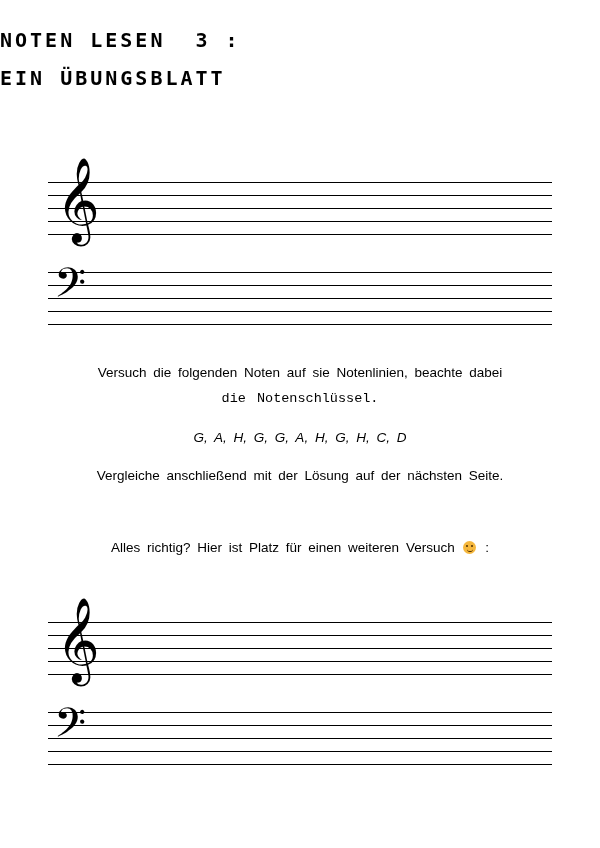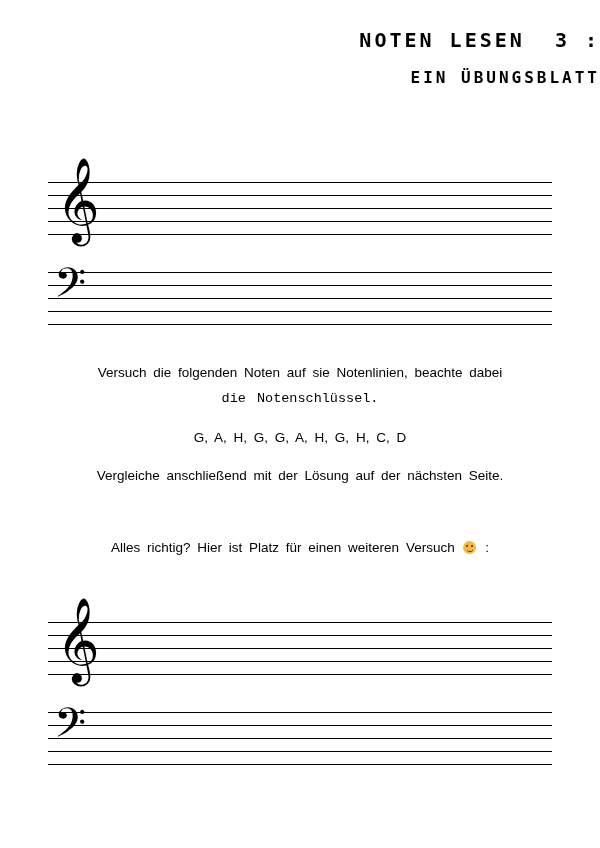--- a/index.html
+++ b/index.html
@@ -16,34 +16,34 @@
     height: 848px;
     background: #ffffff;
     overflow: hidden;
     box-sizing: border-box;
   }
   .title-block {
     position: absolute;
     top: 26px;
     left: 0;
     width: 600px;
-    text-align: right;
+    text-align: left;
   }
   .title-line1 {
     font-family: "DejaVu Sans Mono", monospace;
     font-size: 20px;
     font-weight: bold;
     letter-spacing: 3px;
     color: #000;
     line-height: 28px;
     white-space: pre;
   }
   .title-line2 {
     font-family: "DejaVu Sans Mono", monospace;
-    font-size: 16px;
+    font-size: 20px;
     font-weight: bold;
     letter-spacing: 3px;
     color: #000;
     line-height: 28px;
     margin-top: 10px;
     white-space: pre;
   }
   .stave {
     position: absolute;
     left: 48px;
@@ -163,21 +163,21 @@
         <i></i>
         <i></i>
         <i></i>
         <i></i>
       </div>
     <div class="clef bass">𝄢</div>
   </div>
 
   <div class="body-text" style="top:360px;">Versuch die folgenden Noten auf sie Notenlinien, beachte dabei</div>
   <div class="body-text" style="top:386px;font-family:Liberation Mono, monospace;">die Notenschlüssel.</div>
-  <div class="notes-line" style="top:430px;">G, A, H, G, G, A, H, G, H, C, D</div>
+  <div class="notes-line" style="top:430px;font-style:italic;">G, A, H, G, G, A, H, G, H, C, D</div>
   <div class="body-text" style="top:463px;">Vergleiche anschließend mit der Lösung auf der nächsten Seite.</div>
 
   <div class="body-text" style="top:535px;">
     <span>Alles richtig? Hier ist Platz für einen weiteren Versuch</span>
     <span class="smiley"></span>
     <span>:</span>
   </div>
 
   <div class="stave" style="top:622px;">
     <div class="lines">

